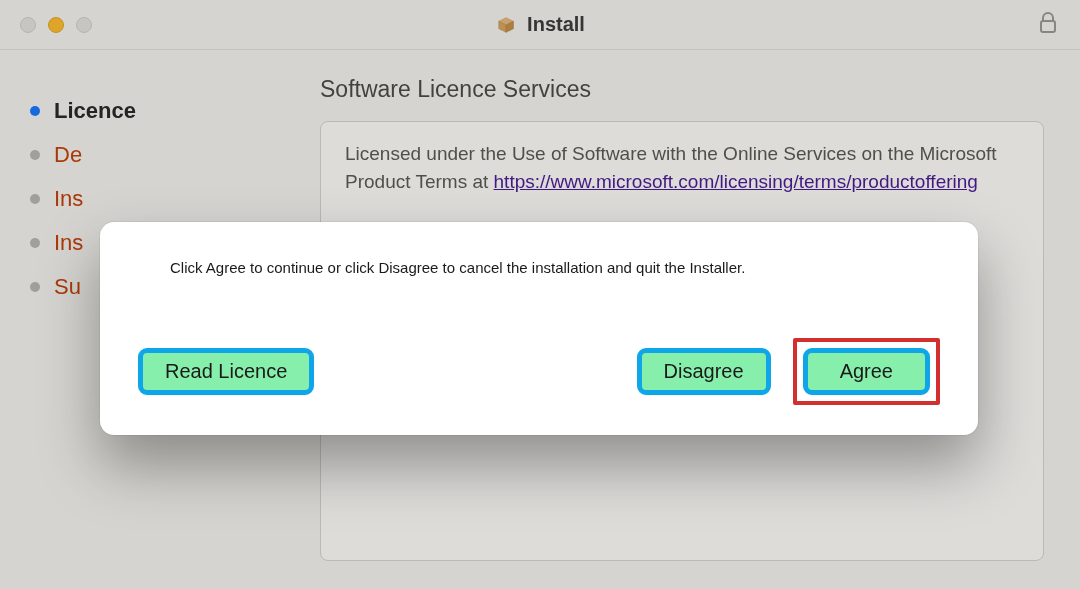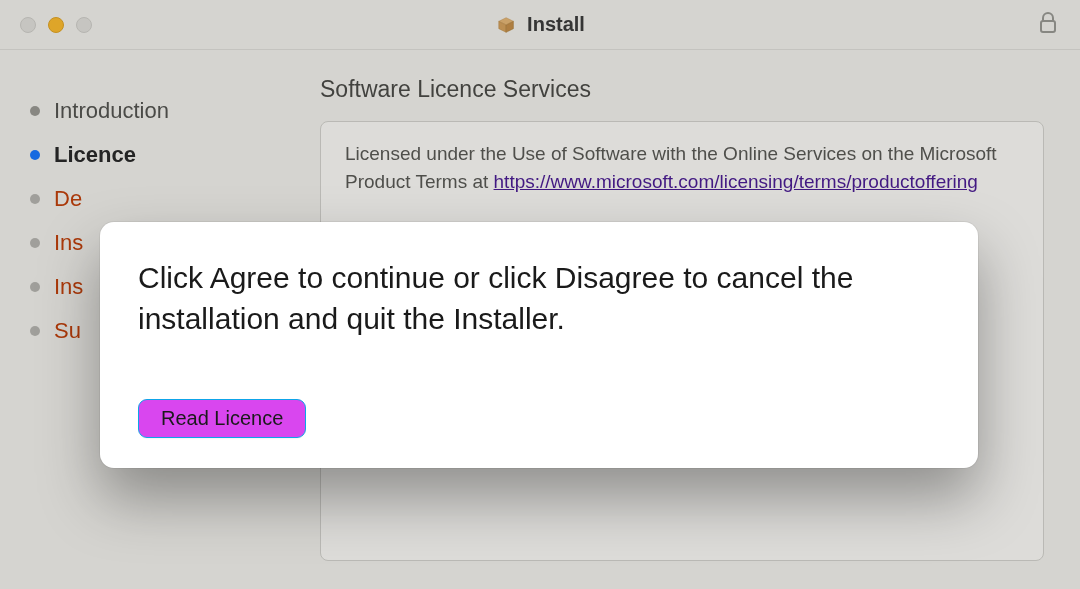--- a/index.html
+++ b/index.html
@@ -132,34 +132,35 @@
       padding: 36px 38px 30px 38px;
     }
     .sheet-bold {
       font-size: 23px;
       font-weight: 700;
       color: #111;
       line-height: 1.35;
       margin-bottom: 16px;
     }
     .sheet-body {
-      font-size: 30px;
+      font-size: 15px;
       color: #1a1a1a;
       line-height: 1.35;
       margin-bottom: 60px;
+      margin-left: 32px;
     }
     .sheet-buttons {
       display: flex;
       align-items: center;
     }
     .btn {
       font-size: 20px;
       color: #1a1a1a;
-      background: #d946ef;
-      border: 1px solid #0ea5e9;
+      background: #86efac;
+      border: 5px solid #0ea5e9;
       border-radius: 9px;
       padding: 7px 22px;
       cursor: pointer;
       box-shadow: 0 1px 1px rgba(0,0,0,0.04);
     }
     .spacer { flex: 1; }
     .btn-right-group {
       display: flex;
       gap: 22px;
       align-items: center;
@@ -196,24 +197,20 @@
   <span class="lock-icon">
     <svg viewBox="0 0 20 24">
       <path d="M5 10 V7 a5 5 0 0 1 10 0 V10" fill="none" stroke="#9a9a95" stroke-width="2"></path>
       <rect x="3" y="10" width="14" height="11" rx="2" fill="none" stroke="#9a9a95" stroke-width="2"></rect>
     </svg>
   </span>
 </div>
 
 <div class="content">
   <div class="sidebar">
-    <div class="step done">
-      <span class="dot"></span>
-      <span>Introduction</span>
-    </div>
     <div class="step active">
       <span class="dot"></span>
       <span>Licence</span>
     </div>
     <div class="step">
       <span class="dot"></span>
       <span>De</span>
     </div>
     <div class="step">
       <span class="dot"></span>
@@ -239,14 +236,20 @@
   </div>
 </div>
 
 <div class="dim-overlay"></div>
 
 <div class="sheet">
   <div class="sheet-body">Click Agree to continue or click Disagree to cancel the installation and quit the Installer.</div>
   <div class="sheet-buttons">
     <button class="btn">Read Licence</button>
     <div class="spacer"></div>
+    <div class="btn-right-group">
+      <button class="btn">Disagree</button>
+      <span class="agree-highlight">
+        <button class="btn">Agree</button>
+      </span>
+    </div>
   </div>
 </div>
 
 </body></html>

